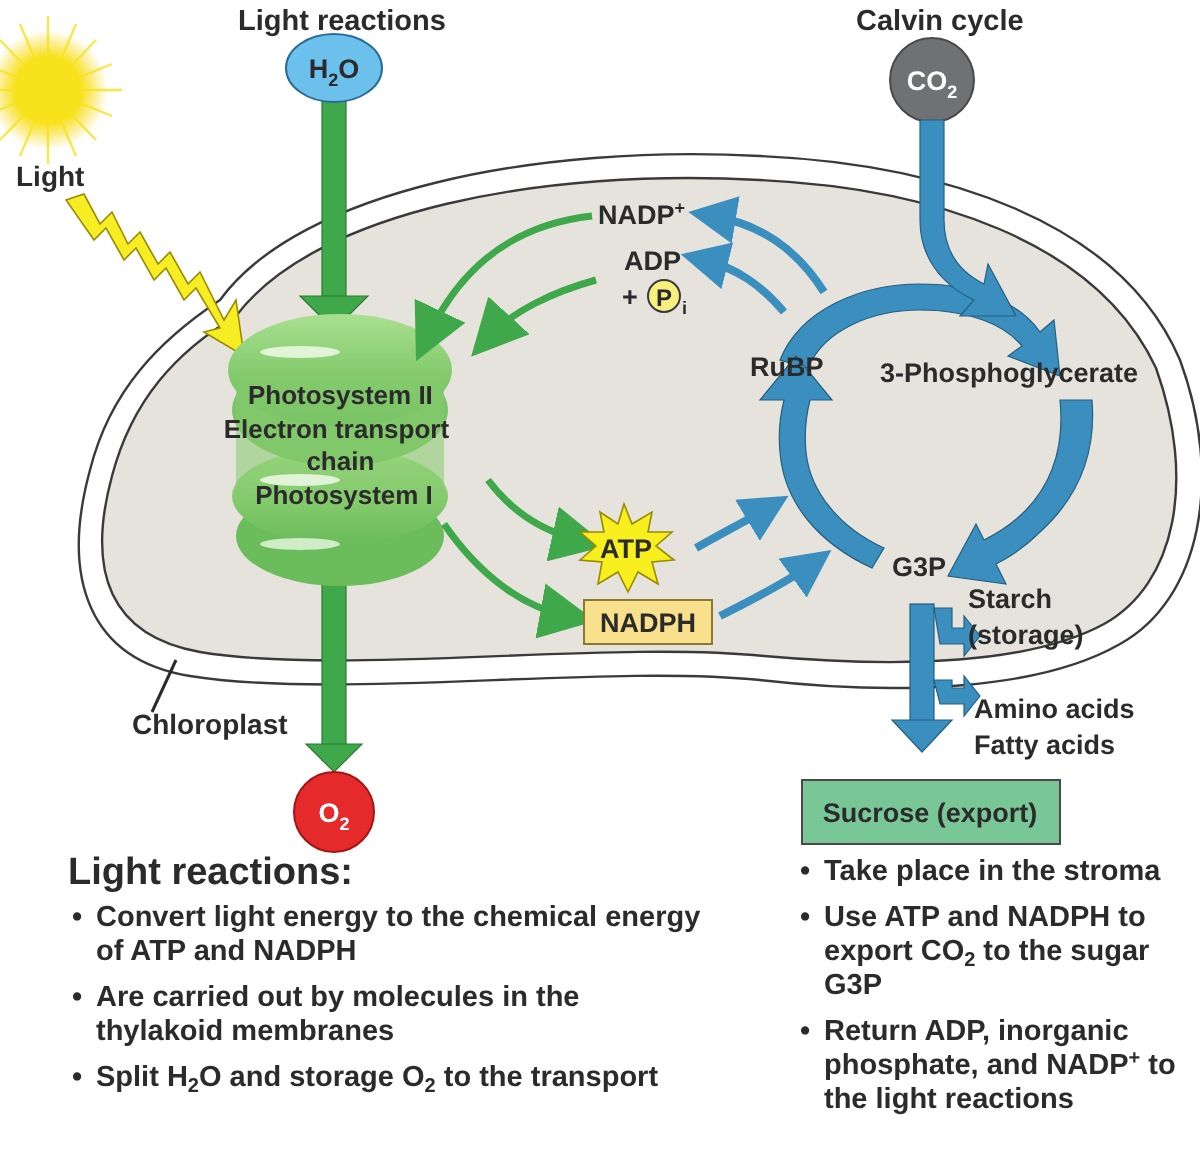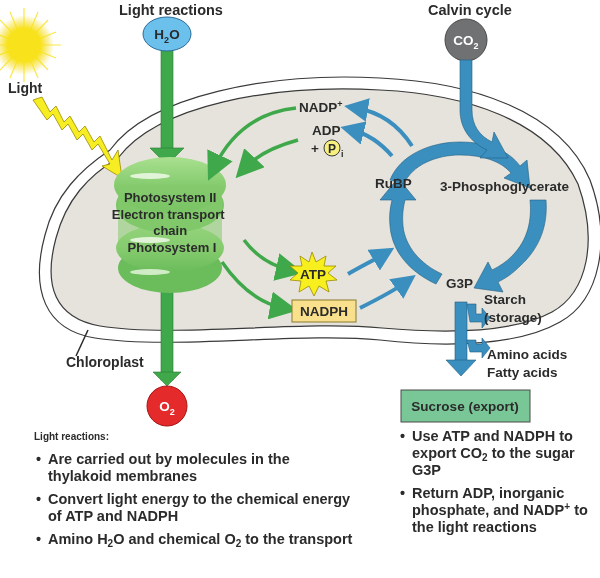--- a/index.html
+++ b/index.html
@@ -2,21 +2,21 @@
 <html><head>
 <meta charset="utf-8">
 <style>
   html, body { margin:0; padding:0; background:#ffffff; }
   body { width:600px; height:578px; position:relative; overflow:hidden;
          font-family:"Liberation Sans", sans-serif; color:#2a2a2a; }
   svg#diagram { position:absolute; left:0; top:0; }
   .lbl { font-family:"Liberation Sans", sans-serif; font-weight:bold; fill:#2b2b2b; }
   .notes { position:absolute; font-family:"Liberation Sans", sans-serif; font-weight:bold;
            color:#2b2b2b; font-size:14.5px; line-height:17px; }
-  .notes h3 { margin:0 0 6px 0; font-size:10px; font-weight:bold; }
+  .notes h3 { margin:0 0 6px 0; font-size:19px; font-weight:bold; }
   .notes ul { margin:0; padding:0; list-style:none; }
   .notes li { position:relative; padding-left:14px; margin-bottom:6px; }
   .notes li::before { content:"\2022"; position:absolute; left:2px; top:0; }
   #light-notes { left:34px; top:428px; width:320px; }
   #calvin-notes { left:398px; top:428px; width:202px; }
   sub { font-size:10px; vertical-align:-3px; line-height:0; }
   sup { font-size:10px; vertical-align:5px; line-height:0; }
 </style>
 </head>
 <body>
@@ -152,24 +152,25 @@
     <tspan x="487" y="377">Fatty acids</tspan>
   </text>
 
   <rect x="401" y="390" width="129" height="32" fill="#79c796" stroke="#4a4a4a" stroke-width="1"></rect>
   <text class="lbl" x="465" y="411" font-size="13.5" text-anchor="middle">Sucrose (export)</text>
 </svg>
 
 <div id="light-notes" class="notes">
   <h3>Light reactions:</h3>
   <ul>
+    <li>Convert light energy to the chemical energy of ATP and NADPH</li>
     <li>Are carried out by molecules in the thylakoid membranes</li>
-    <li>Convert light energy to the chemical energy of ATP and NADPH</li>
-    <li><span>Amino H</span><sub>2</sub><span>O and chemical O</span><sub>2</sub><span> to the transport</span></li>
+    <li><span>Split H</span><sub>2</sub><span>O and storage O</span><sub>2</sub><span> to the transport</span></li>
   </ul>
 </div>
 
 <div id="calvin-notes" class="notes">
   <ul>
+    <li>Take place in the stroma</li>
     <li><span>Use ATP and NADPH to export CO</span><sub>2</sub><span> to the sugar G3P</span></li>
     <li><span>Return ADP, inorganic phosphate, and NADP</span><sup>+</sup><span> to the light reactions</span></li>
   </ul>
 </div>
 
 </body></html>

